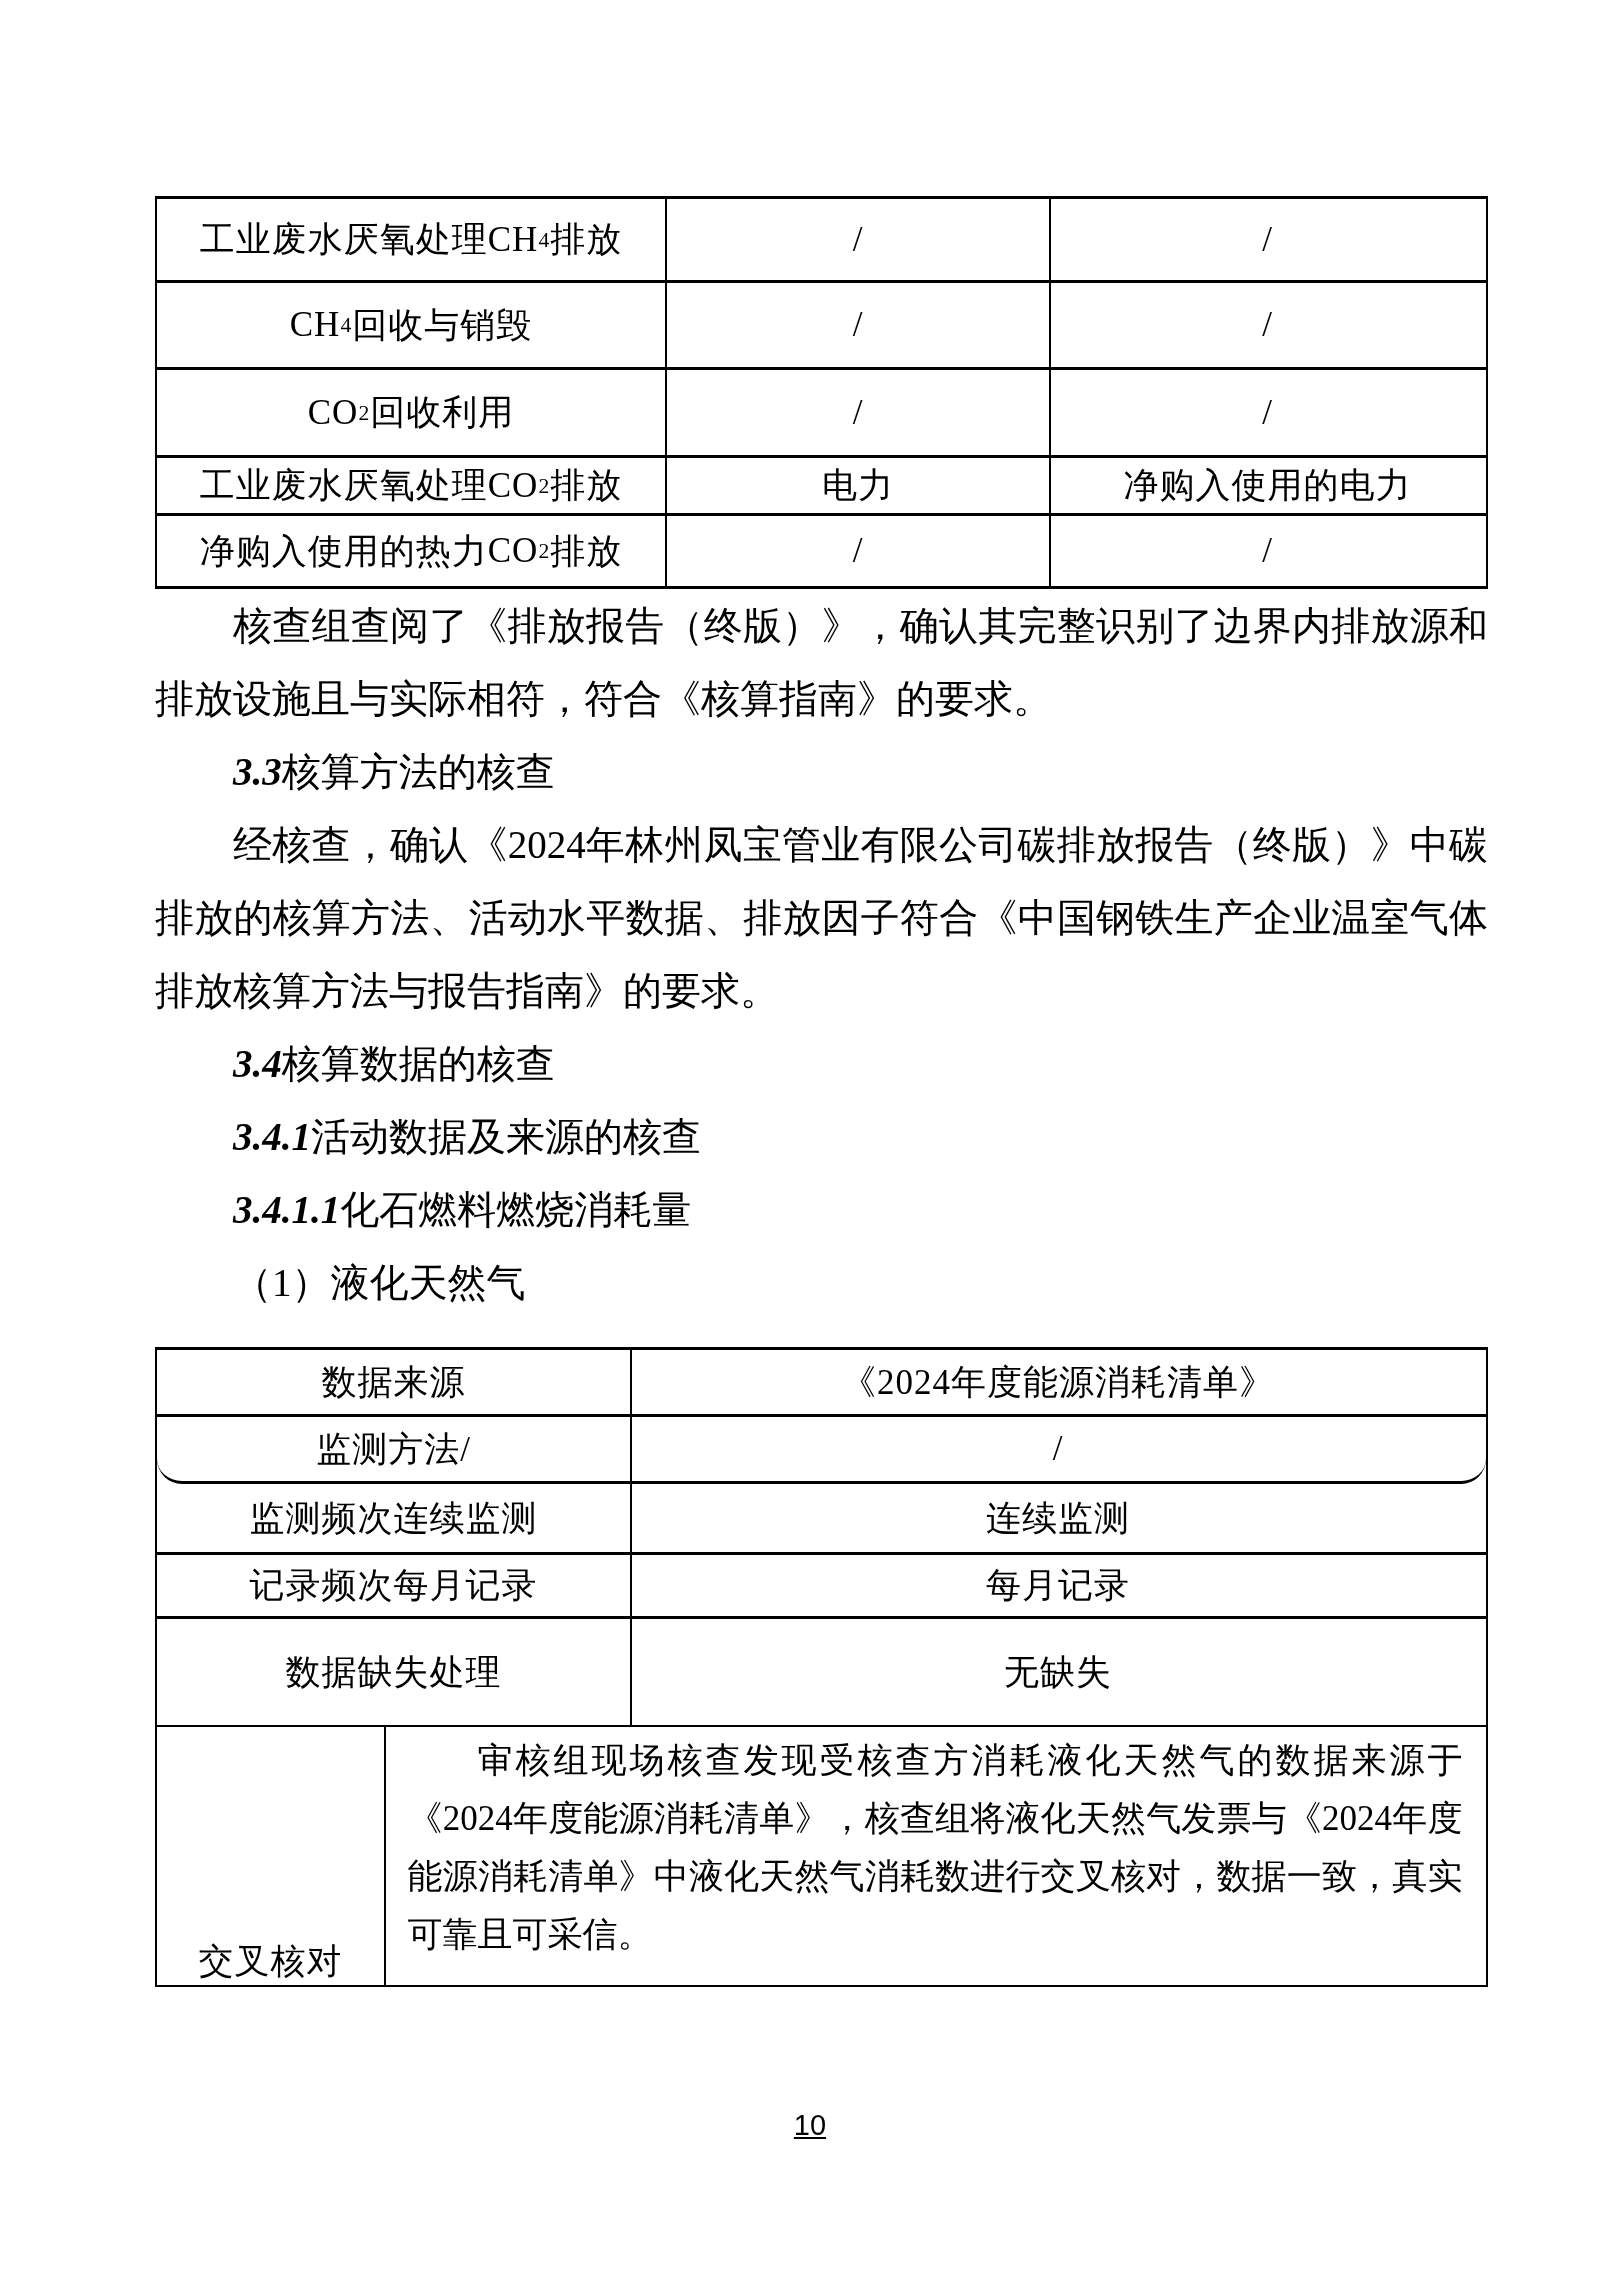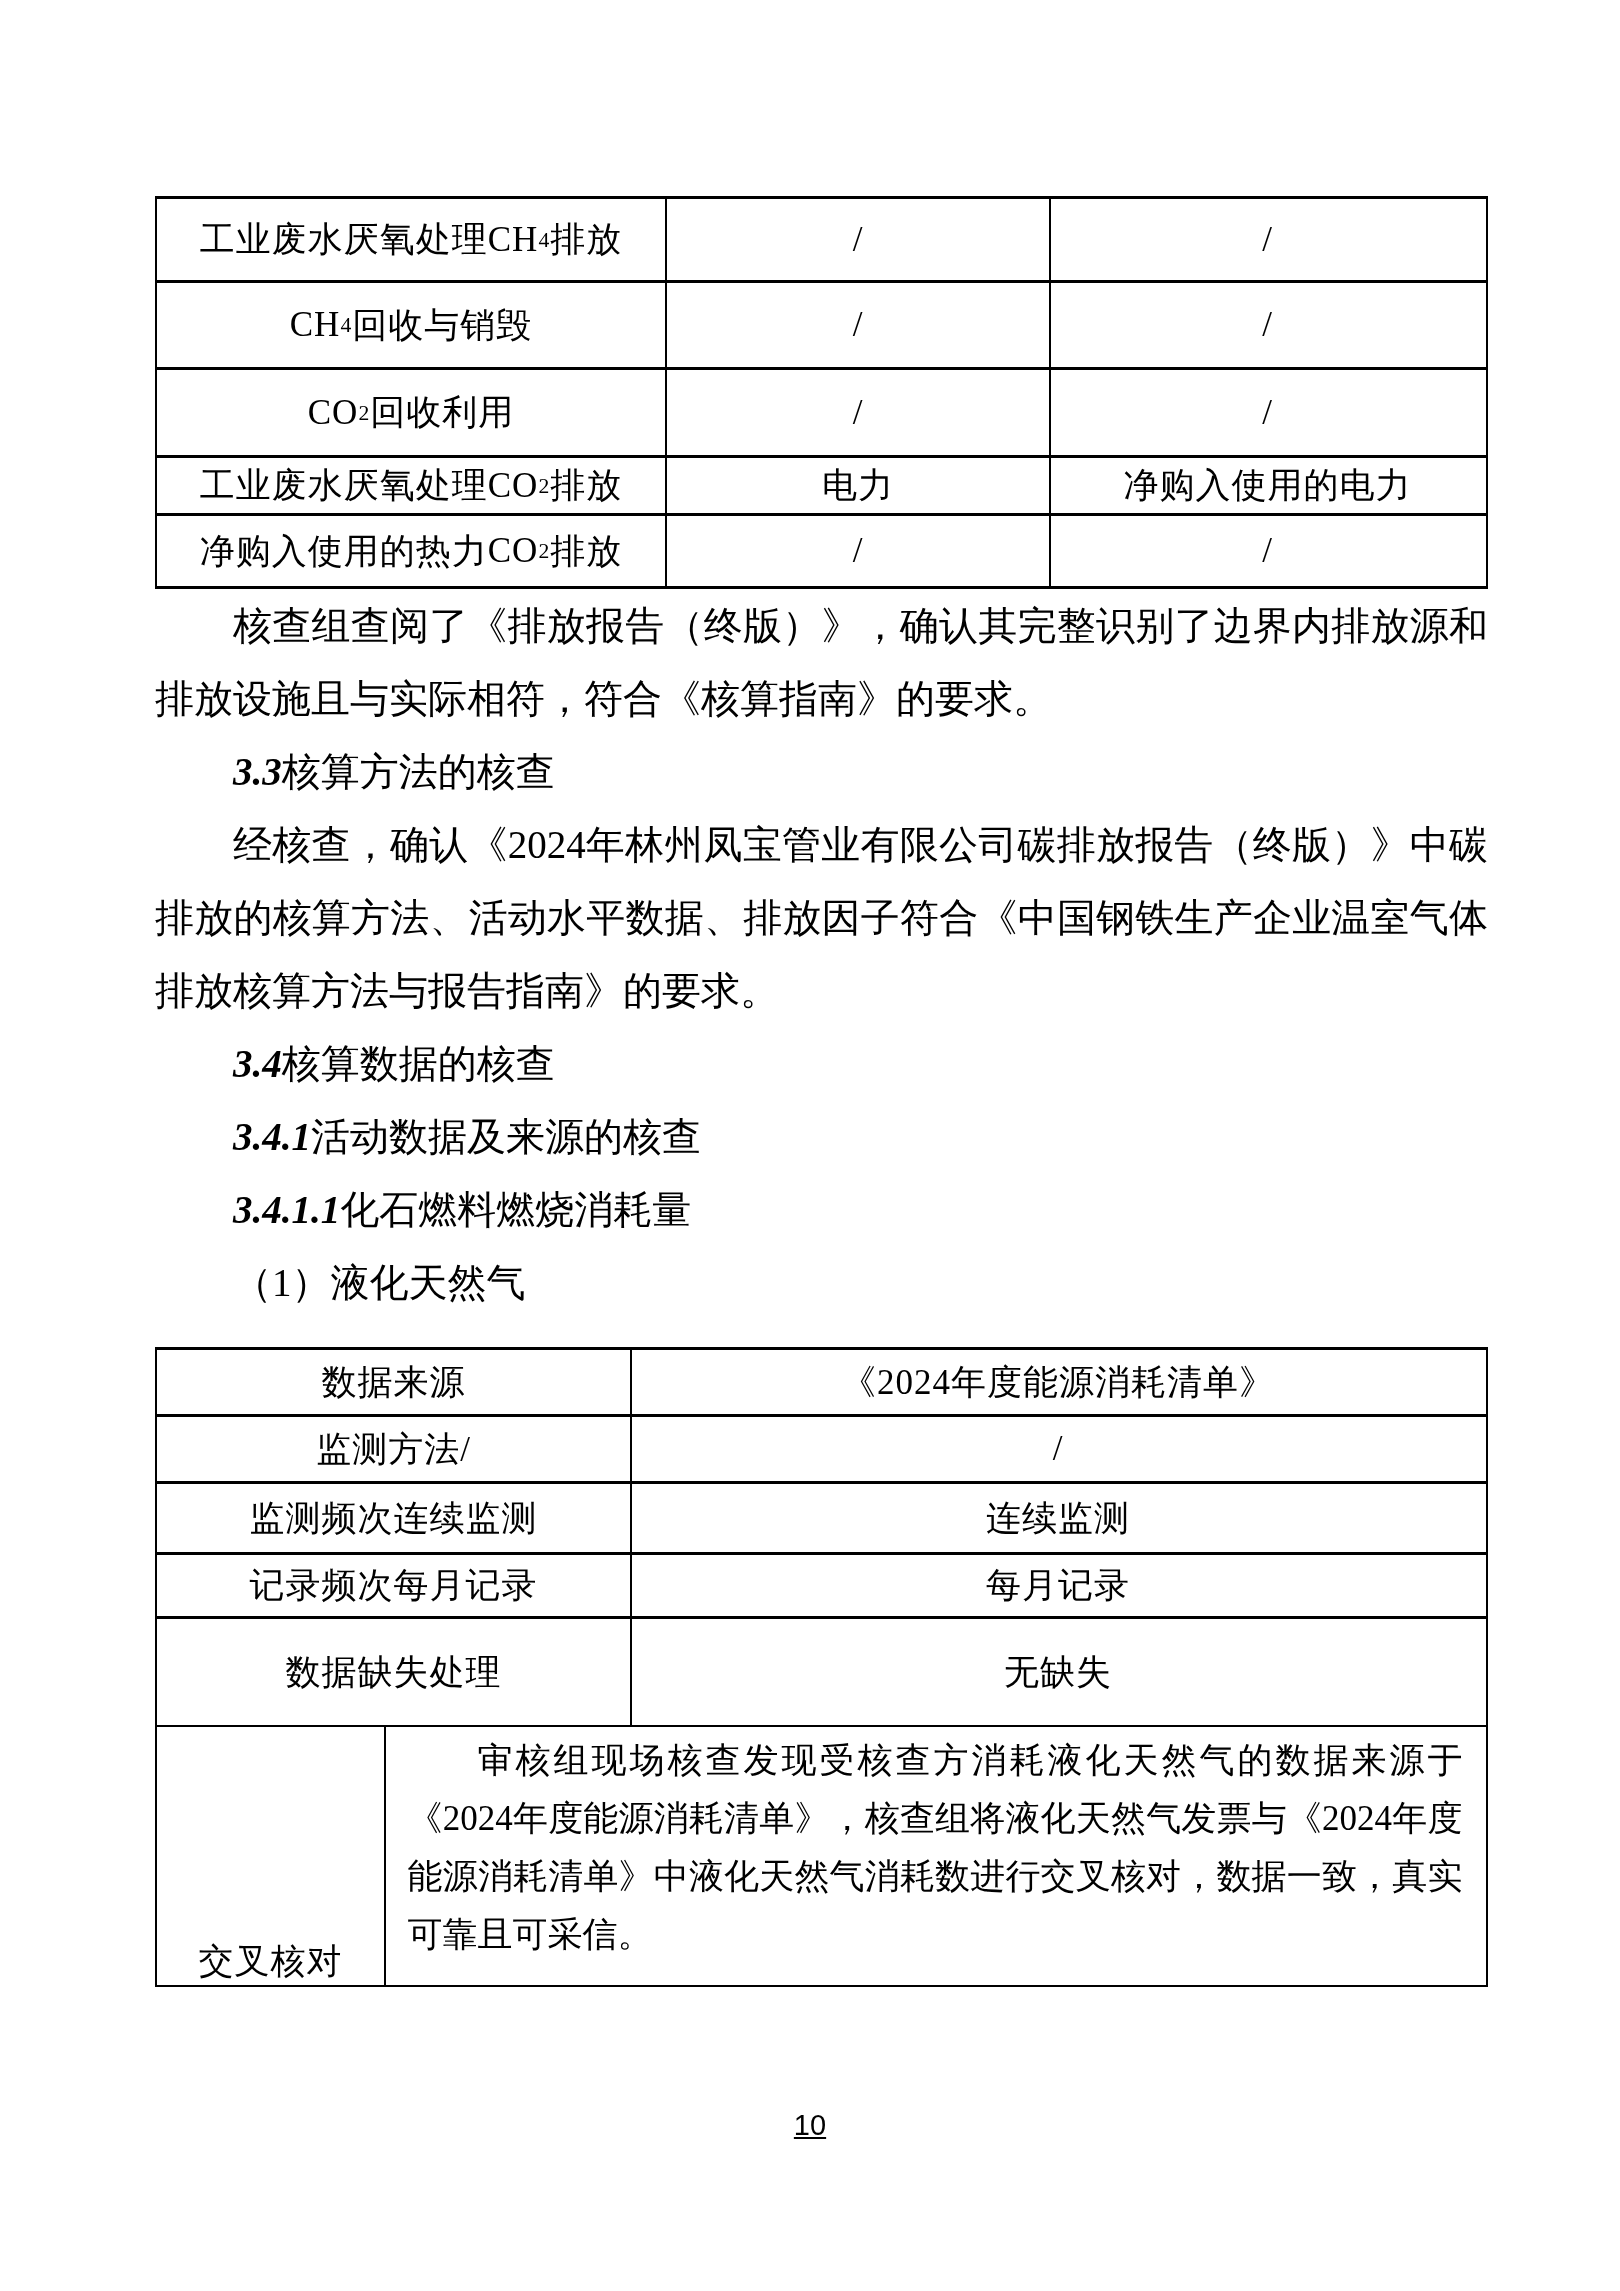--- a/index.html
+++ b/index.html
@@ -60,21 +60,21 @@
   
   .table2 {
     margin-top:28px;
     border:2.9px solid #000;
     border-top-width:3.9px;
     border-bottom-width:2px;
     width:1333px;
   }
   .t2-row { display:grid; grid-template-columns:475px 852px; }
   .t2-row-1 { height:67px; }
-  .t2-row-2 { height:67px; }
+  .t2-row-2 { height:67px;border-radius:25px; }
   .t2-row-3 { height:71px; }
   .t2-row-4 { height:64px; }
   .t2-row-5 { height:108px; }
   .t2-row-1,.t2-row-2,.t2-row-3,.t2-row-4 { border-bottom:3.9px solid #000; }
   .t2-row-5 { border-bottom:2px solid #000; }
   .t2-cell {
     display:flex; align-items:center; justify-content:center;
     font-size:35px; text-align:center; overflow:hidden;
     letter-spacing:1px;
   }

